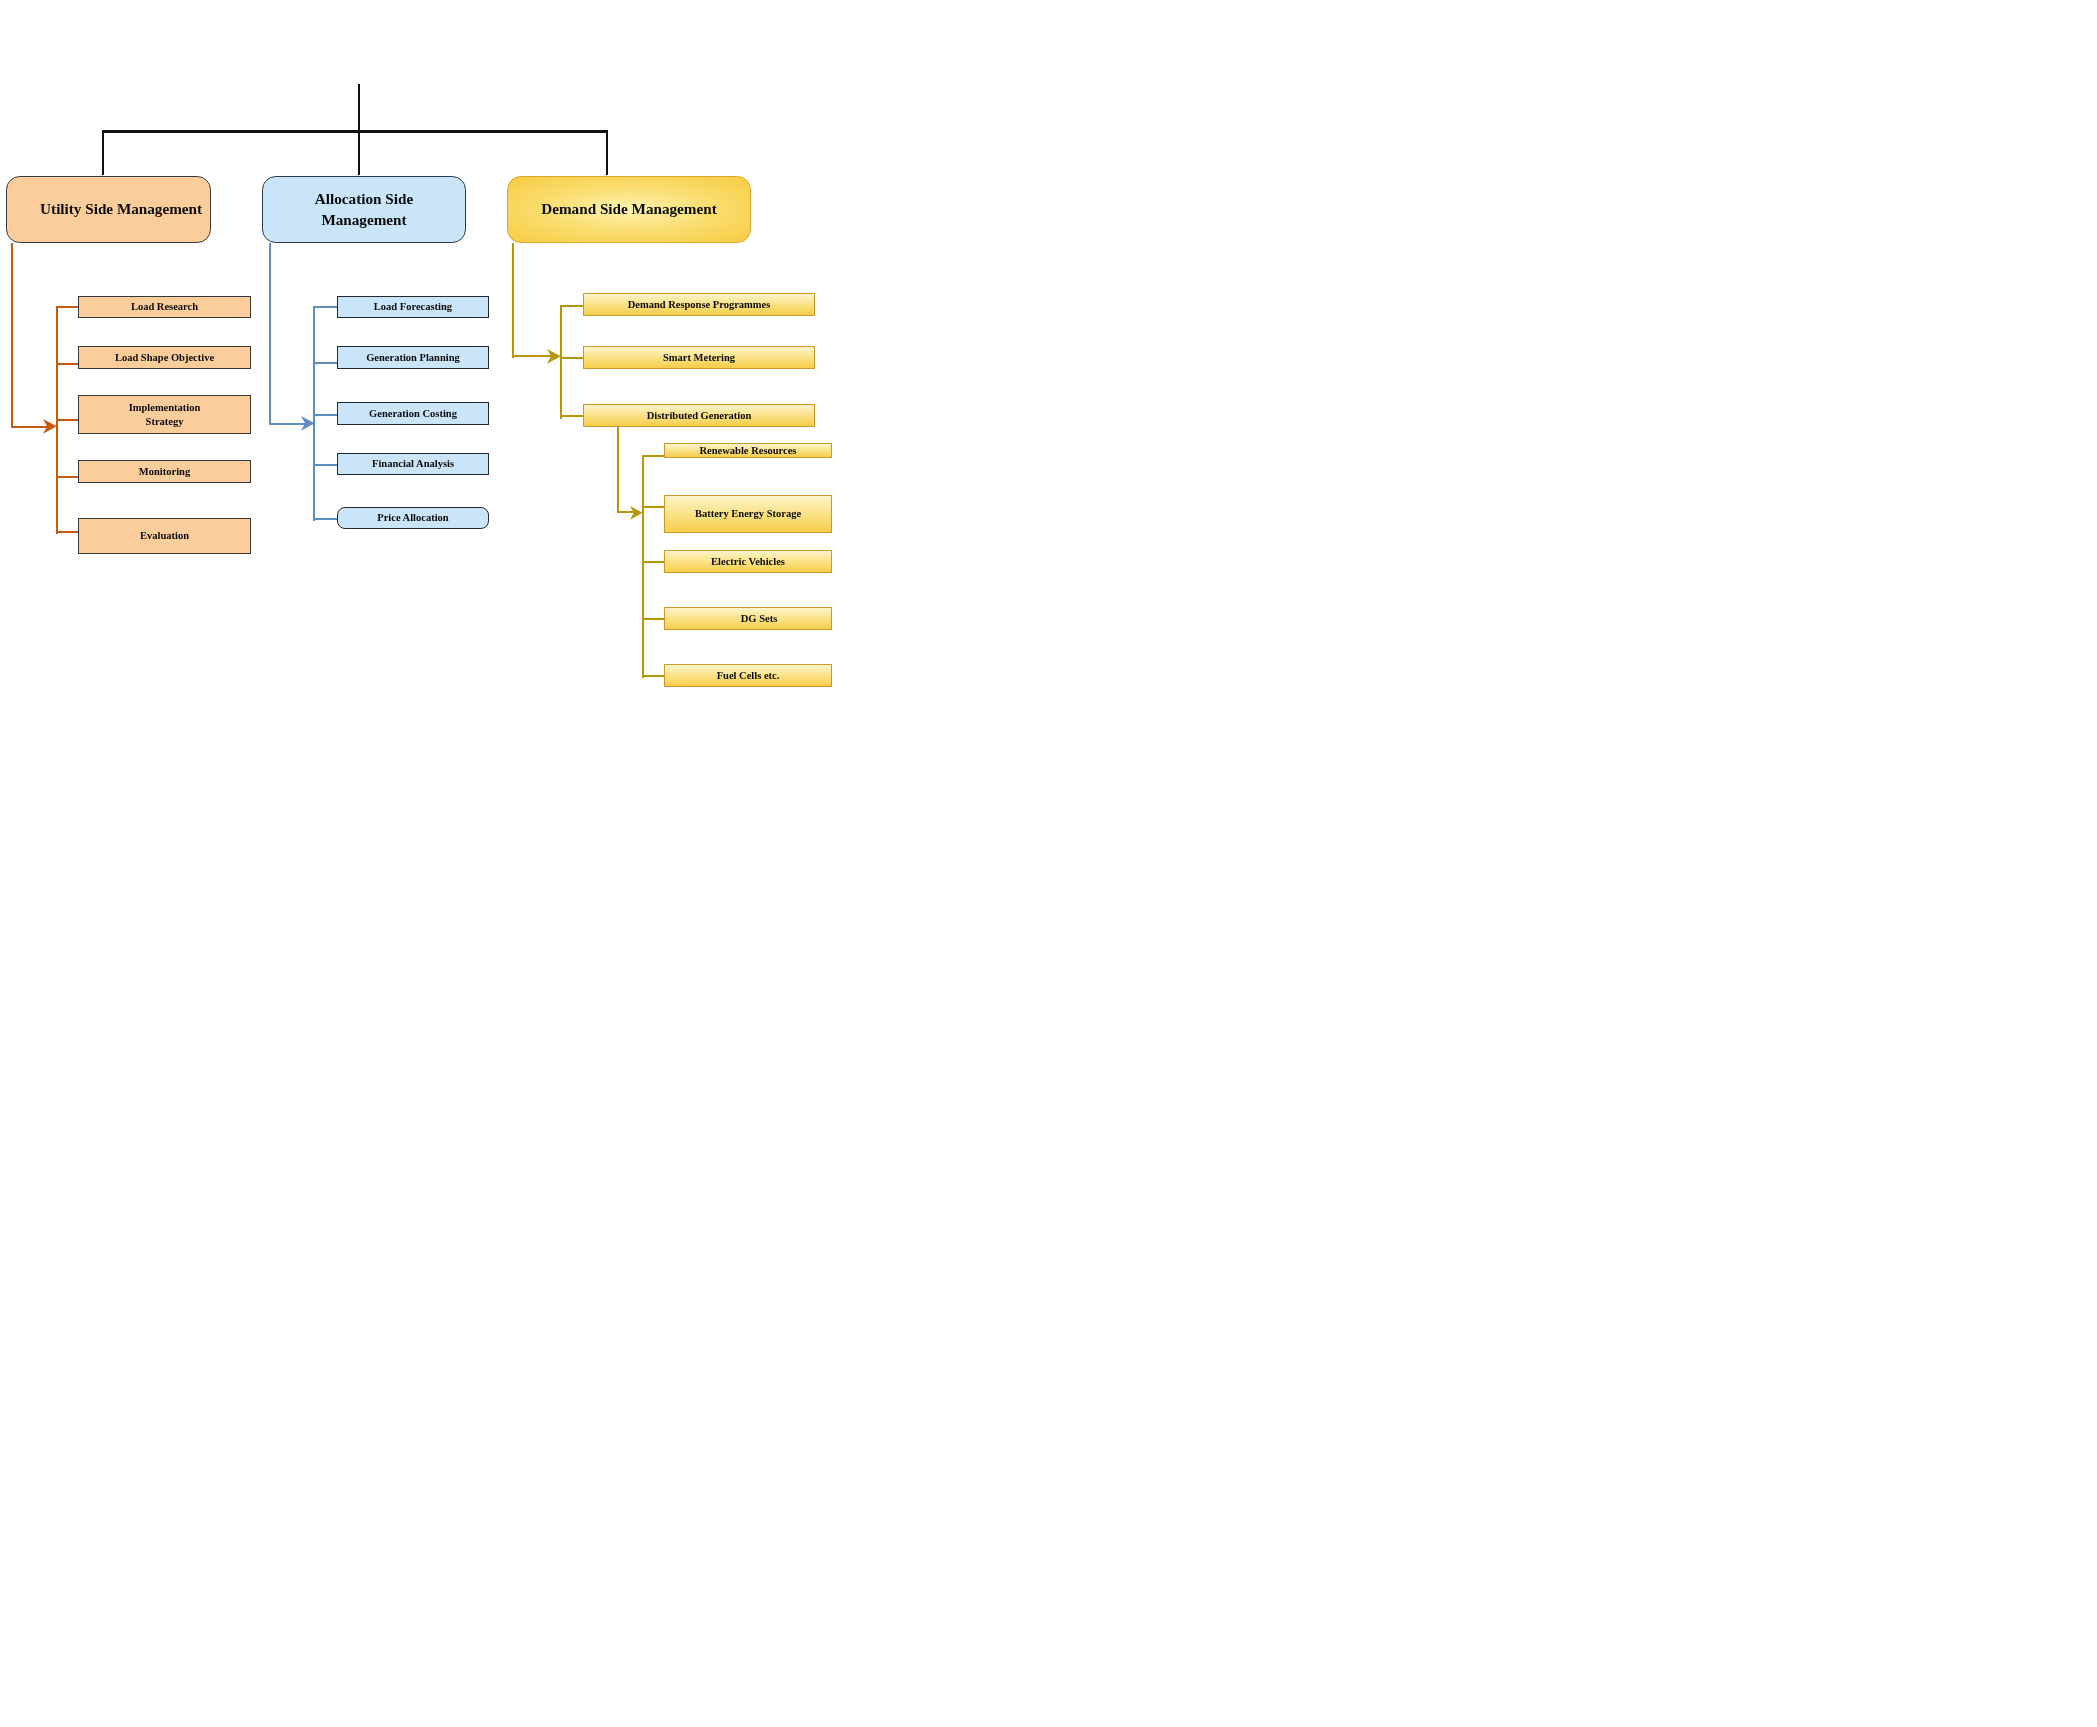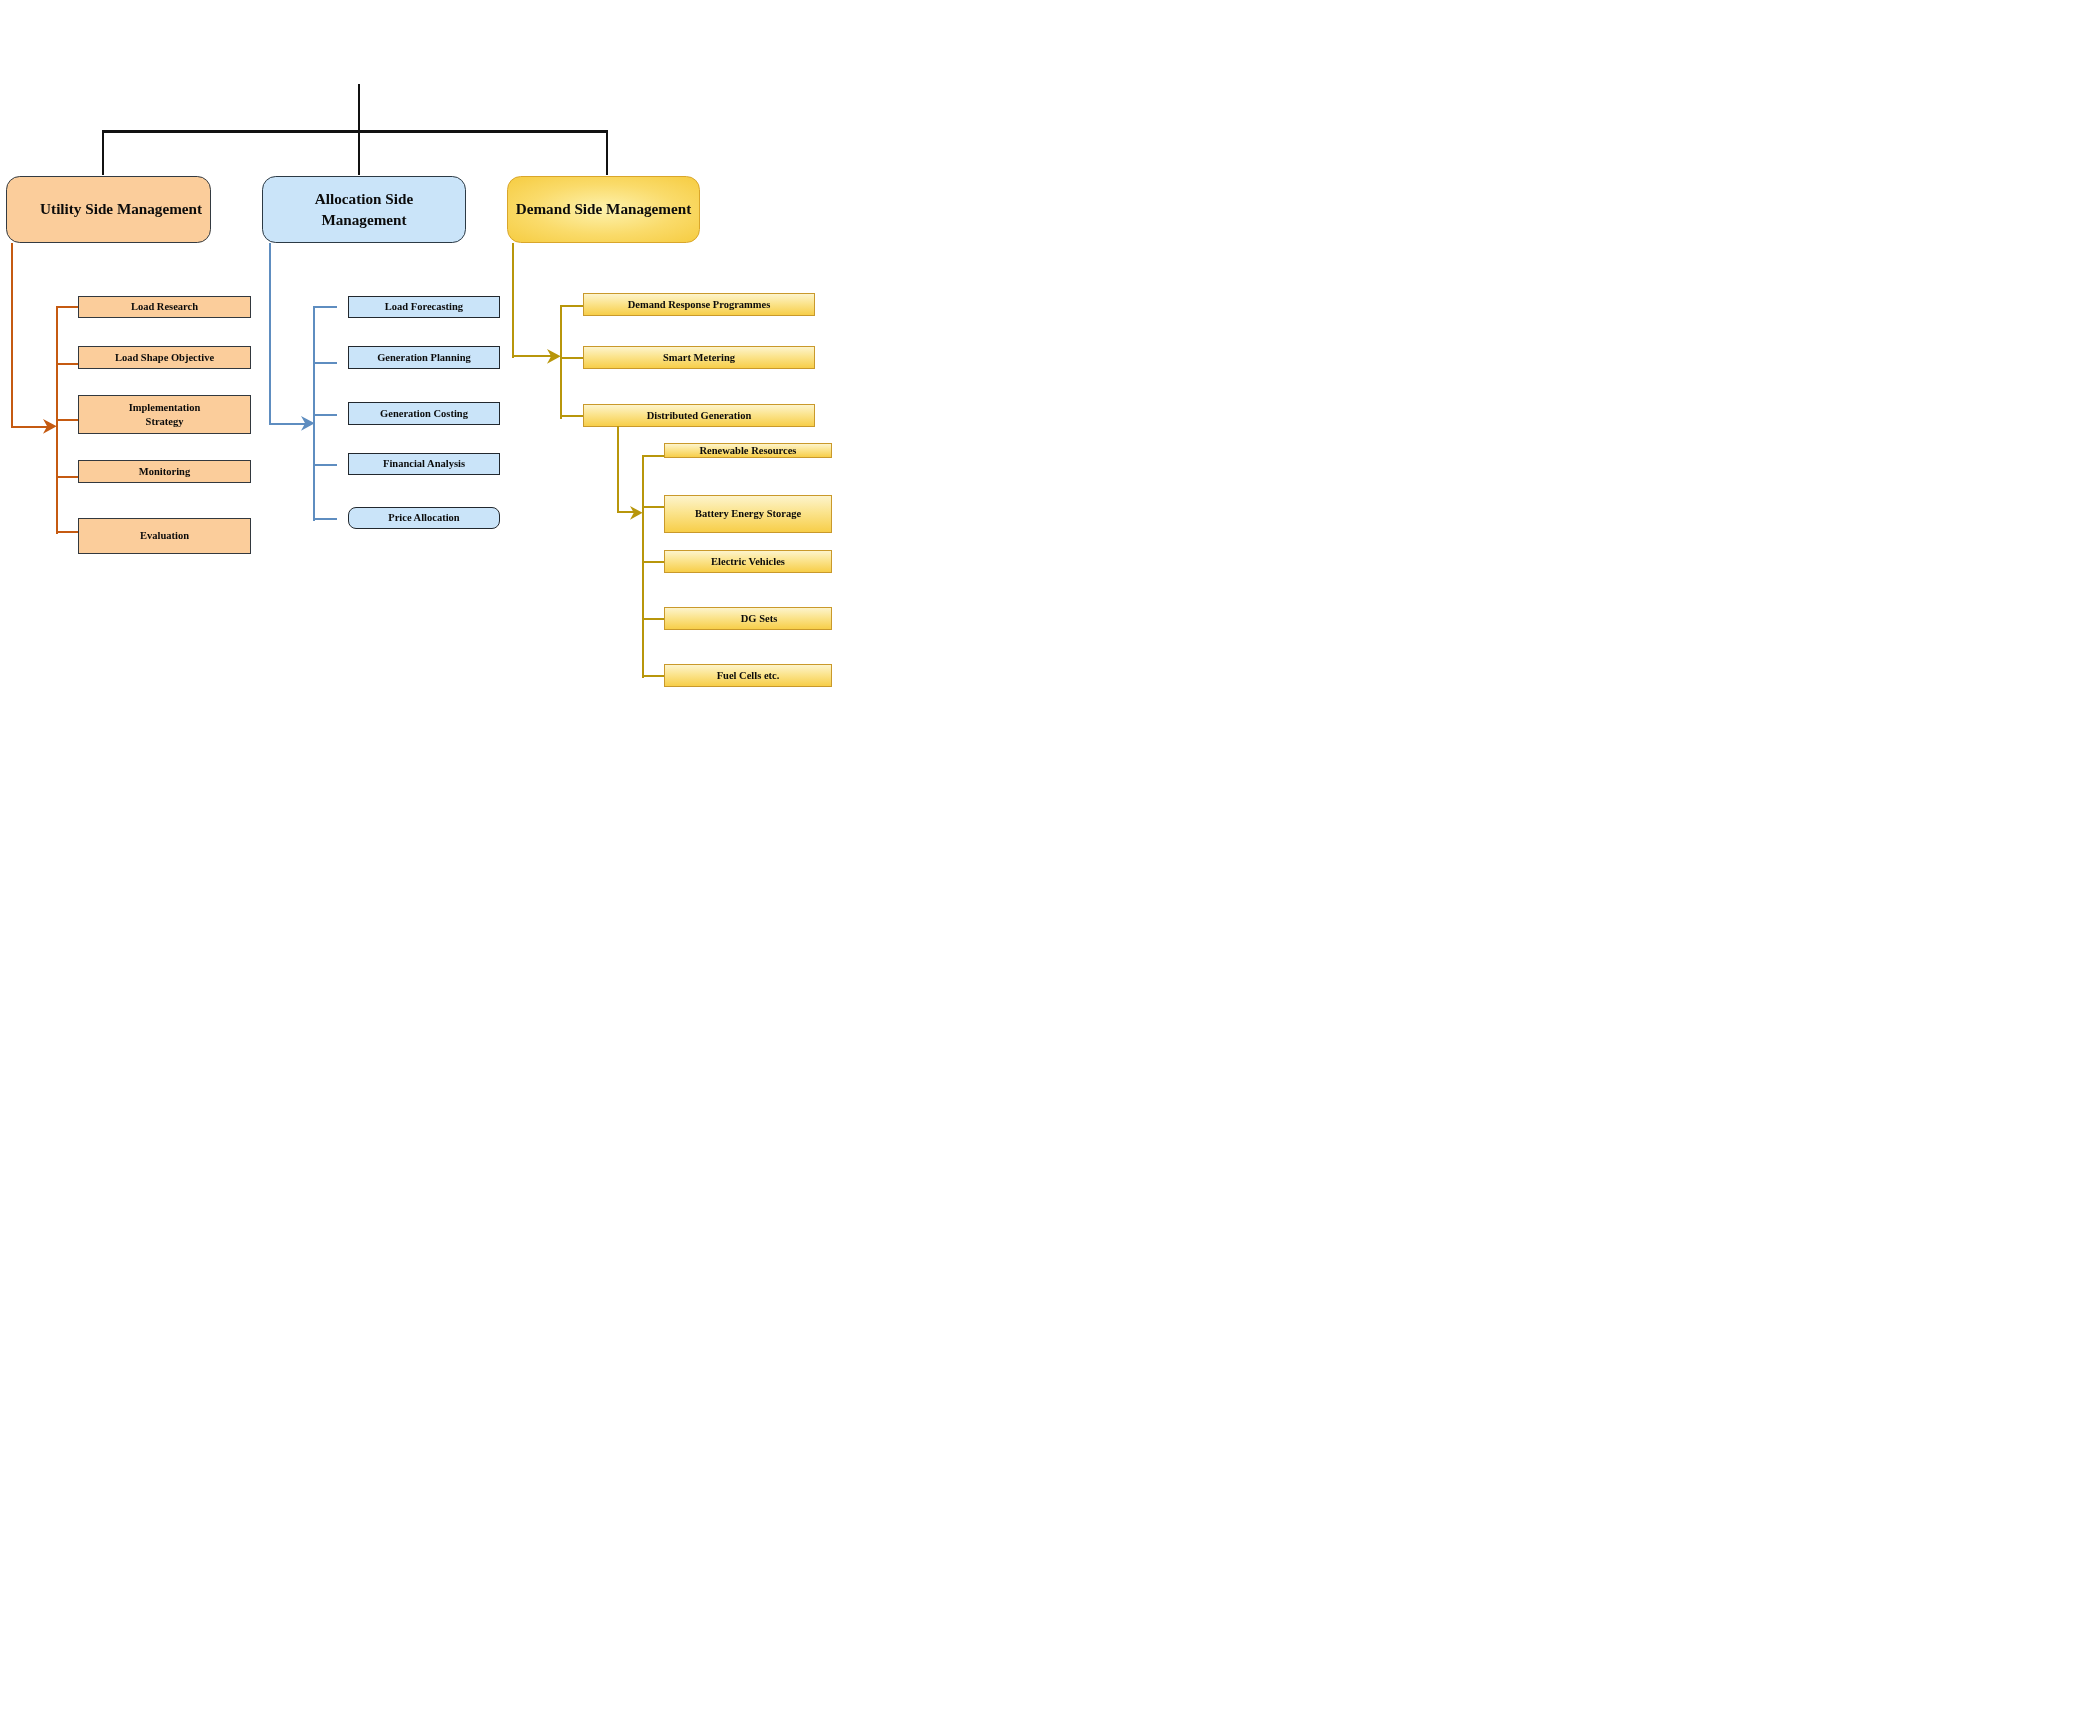--- a/index.html
+++ b/index.html
@@ -12,31 +12,31 @@
   }
   html,body{margin:0;padding:0;background:#ffffff;}
   body{font-family:"Liberation Serif","DejaVu Serif",serif;}
   #canvas{position:relative;width:839px;height:691px;background:#ffffff;overflow:hidden;}
 
   
   .node{position:absolute;display:flex;align-items:center;justify-content:center;text-align:center;
         font-weight:bold;color:#0b0b0b;box-sizing:border-box;line-height:1.25;}
   .child{font-size:10.5px;}
   .peach{left:78px;width:173px;background:var(--peach-fill);border:1.6px solid var(--peach-border);}
-  .bluebox{left:337px;width:152px;background:var(--blue-fill);border:1.6px solid var(--blue-border);margin-left:11px;}
+  .bluebox{left:337px;width:152px;background:var(--blue-fill);border:1.6px solid var(--blue-border);}
   .goldbox{left:583px;width:232px;background:linear-gradient(180deg,var(--gold-fill-top) 0%,#FBE48E 45%,var(--gold-fill-bottom) 100%);
            border:1.1px solid var(--gold-border);}
   .goldbox.sub{left:664px;width:168px;}
   .narrow-text{max-width:110px;}
 
   
   .hdr{top:176px;height:67px;font-size:15.2px;border-radius:13.7px;padding:0 7.4px;line-height:1.35;}
   .hdr.peach-h{left:6.3px;width:205px;background:var(--peach-fill);border:1.6px solid #333A41;padding-left:32px;}
   .hdr.blue-h{left:262px;width:204px;background:var(--blue-fill);border:1.6px solid #2C3A45;}
-  .hdr.gold-h{left:507px;width:193px;border:1.6px solid #D9A62B;
+  .hdr.gold-h{left:507px;width:244px;border:1.6px solid #D9A62B;
       background:radial-gradient(ellipse at 50% 50%, #FDF2AE 0%, #FADB6A 55%, #F6CC41 100%);}
 
   
   .root-box{position:absolute;left:225px;top:5.8px;width:280px;height:78px;box-sizing:border-box;
       border-style:solid;border-width:8.4px 10.5px 8.4px 10.5px;
       border-color:var(--green-bevel-top) var(--green-bevel-right) var(--green-bevel-bottom) var(--green-bevel-left);
       background:radial-gradient(ellipse at 50% 45%, var(--green-face-light) 0%, #B4DFA7 48%, var(--green-face) 100%);
       display:flex;align-items:center;justify-content:center;font-size:18px;font-weight:bold;color:#0b0b0b;}
 
   

